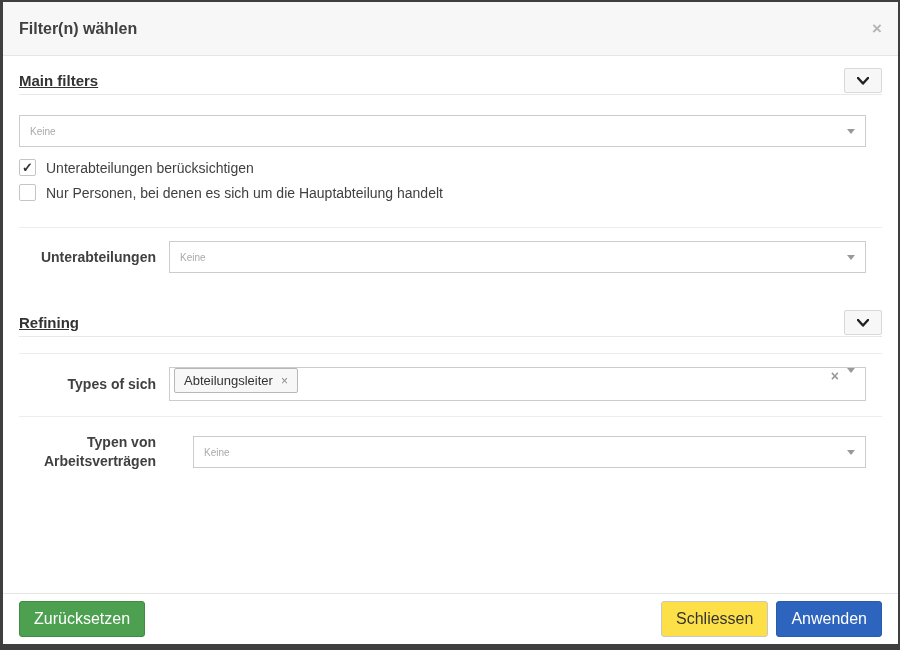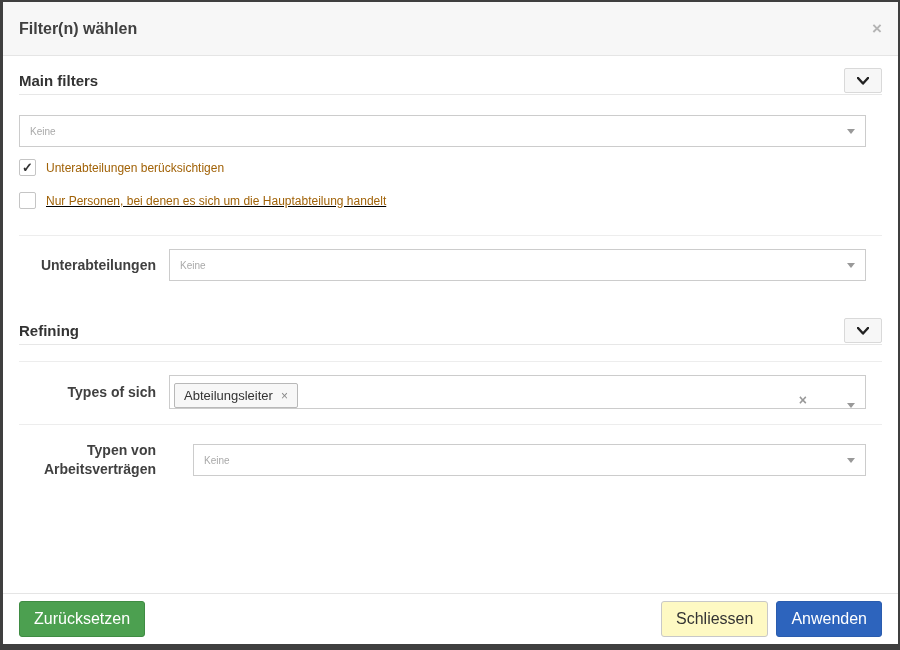--- a/index.html
+++ b/index.html
@@ -33,21 +33,21 @@
     cursor: pointer; line-height: 1;
   }
   
   .modal-body { flex: 1 1 auto; padding: 12px 16px 0 16px; overflow: hidden; }
   .section-header {
     display: flex; align-items: center; justify-content: space-between;
     height: 27px;
     border-bottom: 1px solid #e7e7e7;
     padding-bottom: 1px;
   }
-  .section-title { font-size: 15px; font-weight: 700; color: #333; }
+  .section-title { font-size: 15px; font-weight: 700; color: #333; text-decoration: underline; }
   .collapse-btn {
     width: 38px; height: 25px;
     background: #f7f7f7;
     border: 1px solid #d9d9d9;
     border-radius: 2px;
     display: flex; align-items: center; justify-content: center;
     cursor: pointer;
   }
   .chev { width: 12px; height: 8px; display: block; }
   
@@ -75,32 +75,32 @@
     width: 0; height: 0;
     border-left: 4px solid transparent;
     border-right: 4px solid transparent;
     border-top: 5px solid #999;
   }
   .checkbox-row {
     display: flex; align-items: center;
     margin-top: 12px;
     cursor: pointer;
   }
-  .checkbox-row.second { margin-top: 16px; text-decoration: underline; }
+  .checkbox-row.second { margin-top: 8px; }
   .cb {
     width: 17px; height: 17px;
     border: 1px solid #c5c5c5;
     border-radius: 2px;
     background: #fff;
     margin-right: 10px;
     display: flex; align-items: center; justify-content: center;
     font-size: 13px; font-weight: 700; color: #333;
     flex: 0 0 17px;
   }
-  .cb-label { font-size: 12px; color: #a16207; }
+  .cb-label { font-size: 14px; color: #404040; }
   .separator { border-top: 1px solid #ededed; }
   
   .input-group { display: flex; height: 32px; }
   .input-group input {
     flex: 1 1 auto; min-width: 0;
     border: 1px solid #ccc;
     padding: 0 10px;
     font-size: 14px; color: #555;
     font-family: "Liberation Sans", sans-serif;
     outline: none;
@@ -122,24 +122,23 @@
     font-size: 11px; font-weight: 700;
     display: flex; align-items: center; justify-content: center;
     font-family: "Liberation Serif", serif;
   }
   .x-glyph { font-size: 13px; font-weight: 700; color: #222; }
   
   .tags-box {
     min-height: 34px;
     border: 1px solid #ccc;
     background: #fff;
-    display: flex; align-items: flex-end;
+    display: flex; align-items: flex-start;
     padding: 0 10px 0 4px;
     cursor: pointer;
-    gap: 32px;
   }
   .tag {
     display: flex; align-items: center;
     background: #f7f7f7;
     border: 1px solid #b8b8b8;
     border-radius: 2px;
     padding: 4px 9px;
     font-size: 13px; color: #333;
   }
   .tag-x { margin-left: 8px; color: #888; font-size: 12px; cursor: pointer; }
@@ -155,21 +154,21 @@
   }
   .btn {
     font-family: "Liberation Sans", sans-serif;
     font-size: 16px;
     padding: 7px 14px;
     border-radius: 3px;
     cursor: pointer;
     line-height: 1.25;
   }
   .btn-green { background: #4ca050; border: 1px solid #3f8c43; color: #fff; }
-  .btn-light { background: #fef9c3; border: 1px solid #c8c8c8; color: #333; }
+  .btn-light { background: #fde047; border: 1px solid #c8c8c8; color: #333; }
   .btn-blue  { background: #2d64bd; border: 1px solid #2a5cae; color: #fff; margin-left: 8px; }
   .footer-right { display: flex; align-items: center; }
   
   .mt-20 { margin-top: 20px; }
   .mt-13 { margin-top: 13px; }
   .mt-16 { margin-top: 16px; gap: 24px; }
   .mt-15 { margin-top: 15px; }
   .mt-26 { margin-top: 26px; }
   .mt-37 { margin-top: 37px; }
 </style>

